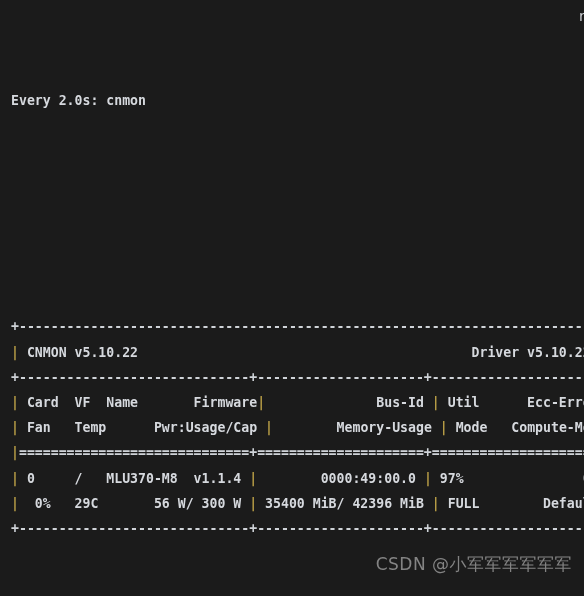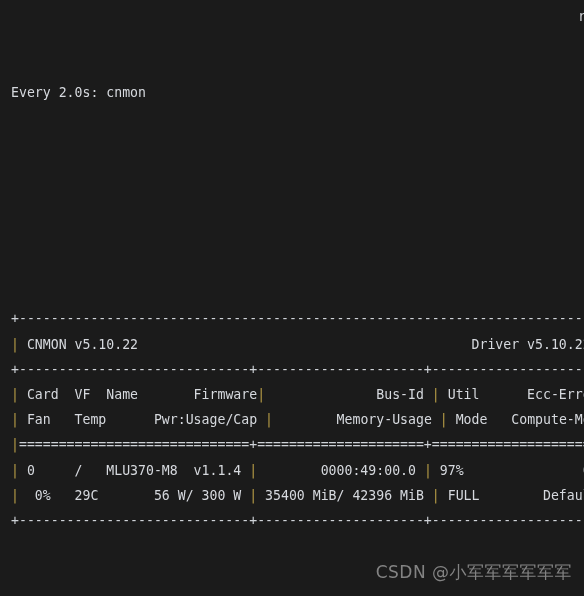--- a/index.html
+++ b/index.html
@@ -18,22 +18,23 @@
     position: relative;
     width: 584px;
     height: 516px;
     background: #1b1b1b;
     color: #d6d9de;
     font-family: "DejaVu Sans Mono", "Liberation Mono", monospace;
     font-size: 13.2px;
     line-height: 25.2px;
     letter-spacing: 0px;
     box-sizing: border-box;
-    padding: 4px 0 0 11px;
+    padding: 12px 0 0 11px;
     white-space: pre;
+    font-weight: bold;
   }
 
   .line {
     height: 25.2px;
     white-space: pre;
     font-variant-ligatures: none;
   }
 
   
   .txt   { color: #d6d9de; }
@@ -54,21 +55,21 @@
     font-family: "DejaVu Sans Mono", "Liberation Mono", monospace;
     font-size: 13.2px;
     line-height: 25.2px;
     white-space: pre;
   }
 
   
   #watermark {
     position: absolute;
     right: 12px;
-    bottom: 12px;
+    bottom: 20px;
     color: #9a9a9a;
     opacity: 0.82;
     font-family: "DejaVu Sans", "Liberation Sans", sans-serif;
     font-size: 17px;
     letter-spacing: 0.5px;
     white-space: pre;
     pointer-events: none;
   }
 </style>
 </head>

